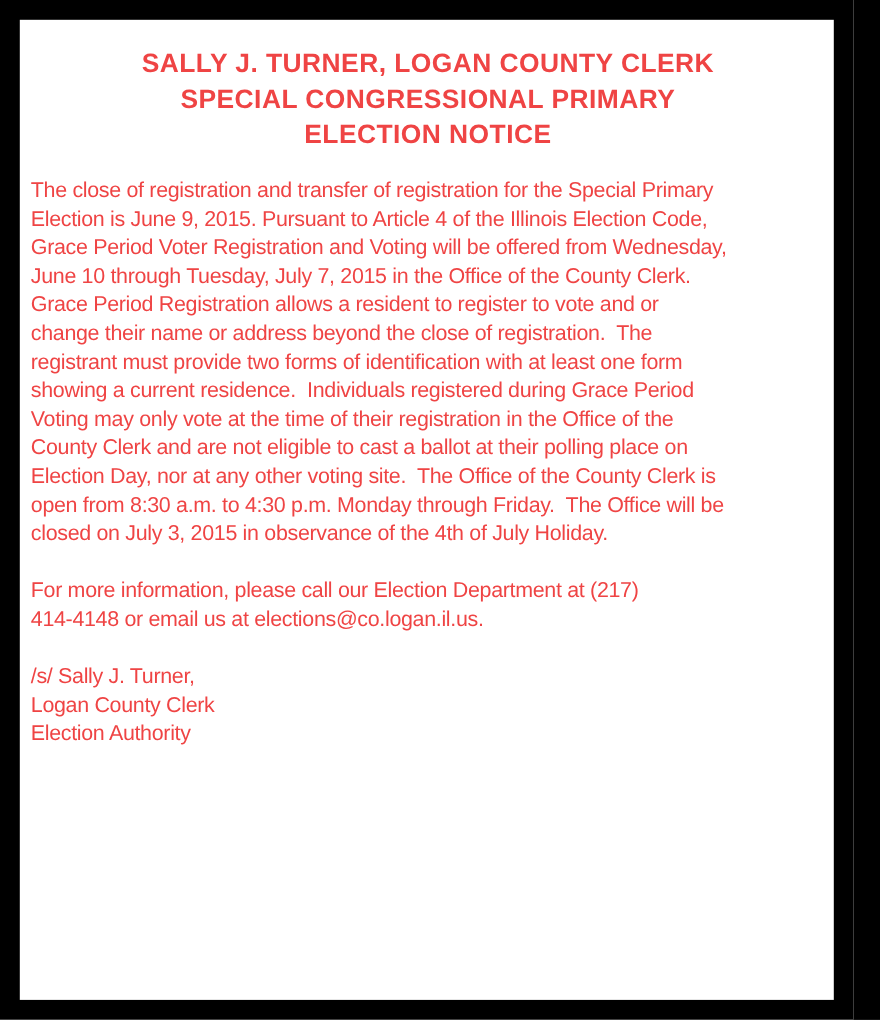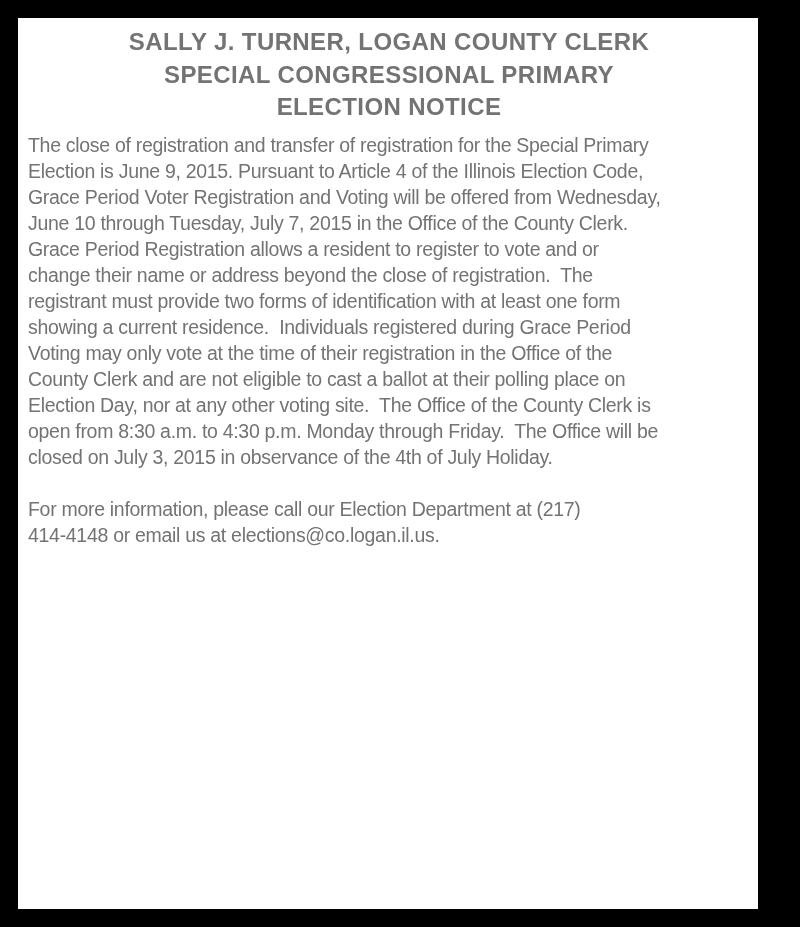--- a/index.html
+++ b/index.html
@@ -6,23 +6,23 @@
     margin: 0;
     padding: 0;
     background: #000000;
   }
   .page {
     width: 776px;
     height: 927px;
     box-sizing: border-box;
     background: #ffffff;
     border: 18px solid #000000;
-    padding: 8px 8px 0 10px;
+    padding: 24px 8px 0 10px;
     font-family: "Liberation Sans", "DejaVu Sans", sans-serif;
-    color: #737373;
+    color: #ef4444;
     overflow: hidden;
   }
   .title {
     margin: 0;
     font-weight: bold;
     font-size: 24px;
     line-height: 32.5px;
     letter-spacing: 0.4px;
     text-align: center;
     white-space: pre-wrap;
@@ -37,21 +37,21 @@
     white-space: pre-wrap;
   }
   .para {
     margin: 26px 0 0 0;
     font-size: 19.5px;
     line-height: 26px;
     letter-spacing: -0.3px;
     white-space: pre-wrap;
   }
   .para-registration {
-    margin-top: 8px;
+    margin-top: 20px;
   }
 </style>
 </head>
 <body>
 
 <div class="page">
   <div class="title">SALLY J. TURNER, LOGAN COUNTY CLERK
 SPECIAL CONGRESSIONAL PRIMARY
 ELECTION NOTICE</div>
 
@@ -67,13 +67,16 @@
 Voting may only vote at the time of their registration in the Office of the
 County Clerk and are not eligible to cast a ballot at their polling place on
 Election Day, nor at any other voting site.  The Office of the County Clerk is
 open from 8:30 a.m. to 4:30 p.m. Monday through Friday.  The Office will be
 closed on July 3, 2015 in observance of the 4th of July Holiday.</p>
 
 
   <p class="para">For more information, please call our Election Department at (217)
 414-4148 or email us at elections@co.logan.il.us.</p>
 
+  <p class="para">/s/ Sally J. Turner,
+Logan County Clerk
+Election Authority</p>
 </div>
 
 </body></html>

